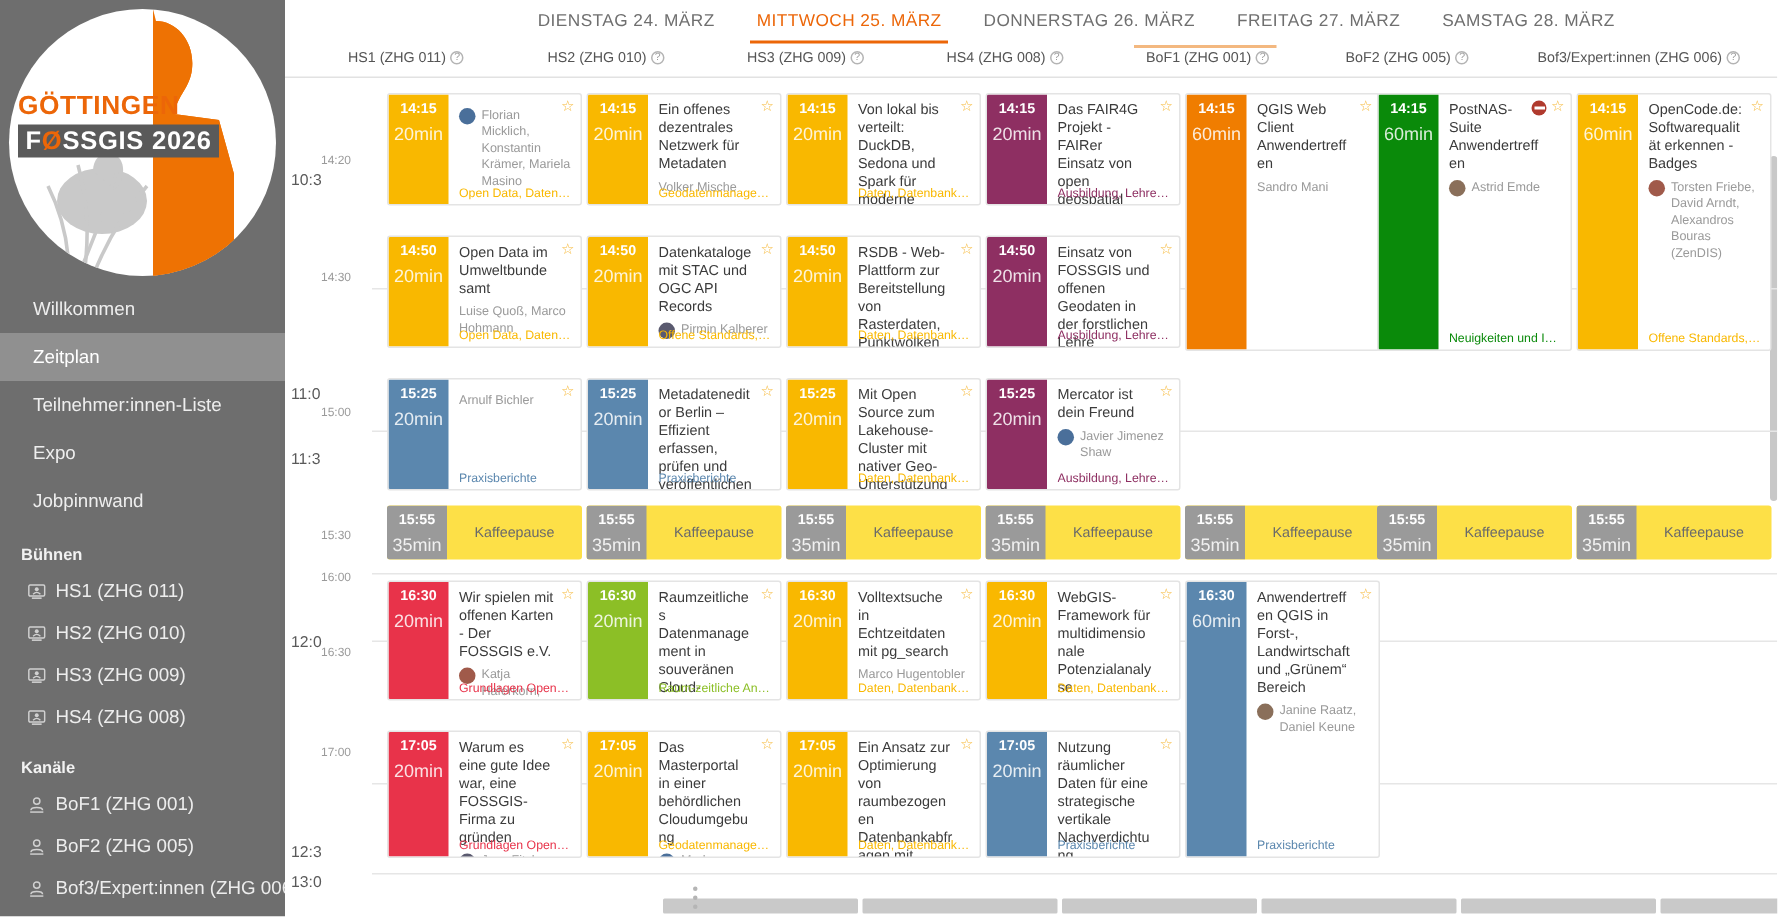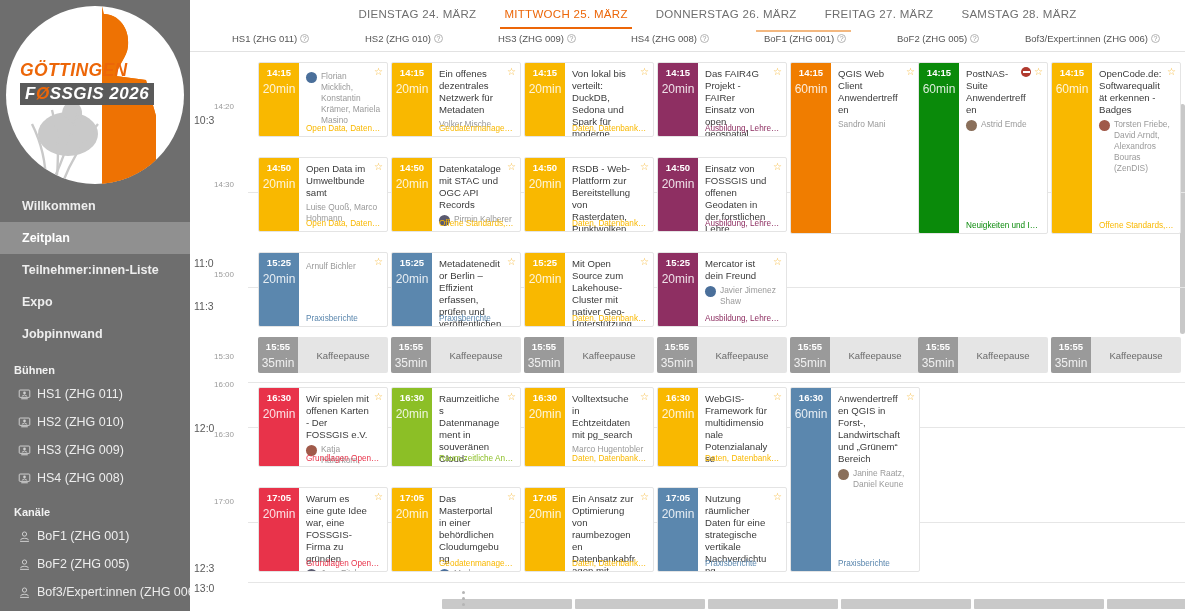--- a/index.html
+++ b/index.html
@@ -26,38 +26,38 @@
     width: 190px; height: 190px;
     display: flex; align-items: center; justify-content: center;
     position: relative;
   }
   .logo-circle {
     width: 178px; height: 178px; border-radius: 50%;
     background: #ffffff;
     position: relative; overflow: hidden;
   }
   .logo-art { position: absolute; inset: 0; }
-  .logo-text { position: absolute; left: 14px; top: 56px; z-index: 5; font-style: italic; }
+  .logo-text { position: absolute; left: 6px; top: 56px; z-index: 5; }
   .logo-line1 {
     font-size: 17.5px; font-weight: bold; color: #ec6608;
     letter-spacing: .4px; line-height: 1;
   }
   .logo-line2 {
     margin-top: 3px;
     background: #5a5a5a; color: #ffffff;
     font-size: 17px; font-weight: bold; letter-spacing: .5px;
     padding: 2px 5px 3px 5px; line-height: 1.05;
     display: inline-block;
   }
   .logo-line2 .oo { color: #ec6608; }
 
   .nav-item {
     padding: 9px 0 9px 22px;
     font-size: 12.5px; color: #eeeeee;
-    cursor: pointer; white-space: nowrap; font-weight: bold;
+    cursor: pointer; white-space: nowrap;
   }
   .nav-item.active { background: #909090; color: #ffffff; }
   .nav-section {
     padding: 14px 0 4px 14px;
     font-size: 11px; font-weight: bold; color: #f2f2f2;
   }
   .nav-sub {
     padding: 7px 0 7px 18px;
     font-size: 12.5px; color: #ededed;
     display: flex; align-items: center; gap: 6px;
@@ -177,21 +177,21 @@
     background: #b03a2e; cursor: pointer;
   }
   .noentry::after {
     content: ""; position: absolute; left: 1.5px; top: 4.2px;
     width: 7px; height: 1.6px; background: #ffffff;
   }
 
   
   .break {
     position: absolute; display: flex;
-    background: #e5e5e5; border-radius: 2px; overflow: hidden;
+    background: #fde047; border-radius: 2px; overflow: hidden;
   }
   .break-strip {
     flex: 0 0 40px; width: 40px; background: #9a9a9a;
     color: #ffffff; text-align: center; padding-top: 5px;
   }
   .break-label {
     flex: 1 1 auto; display: flex; align-items: center; justify-content: center;
     font-size: 9.5px; color: #6a6a6a;
   }
 

